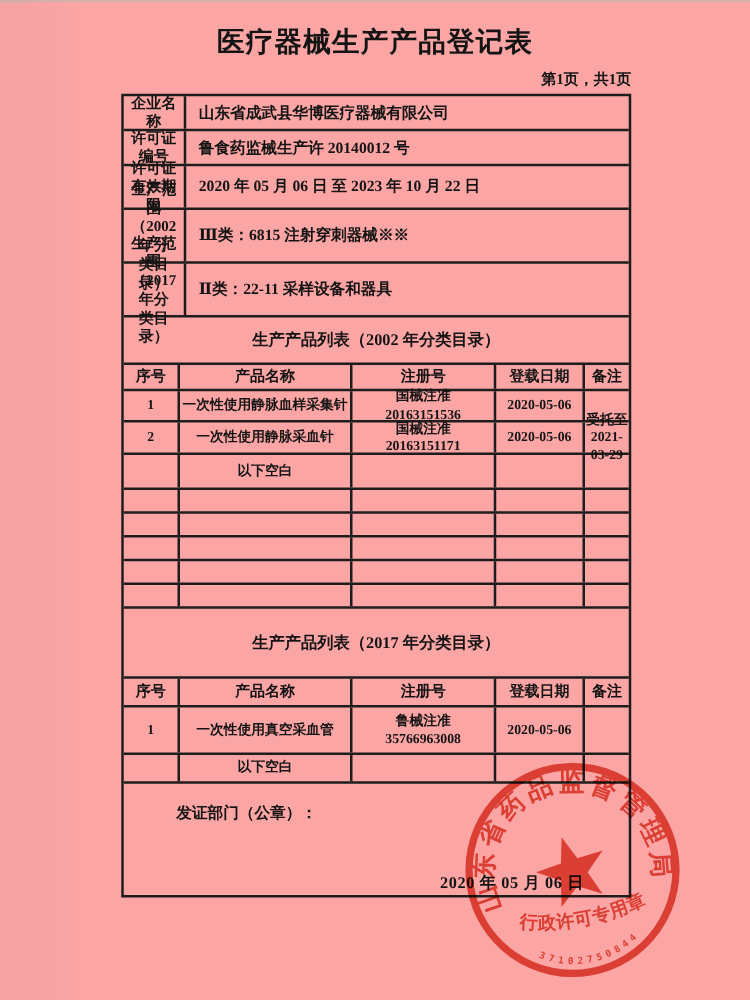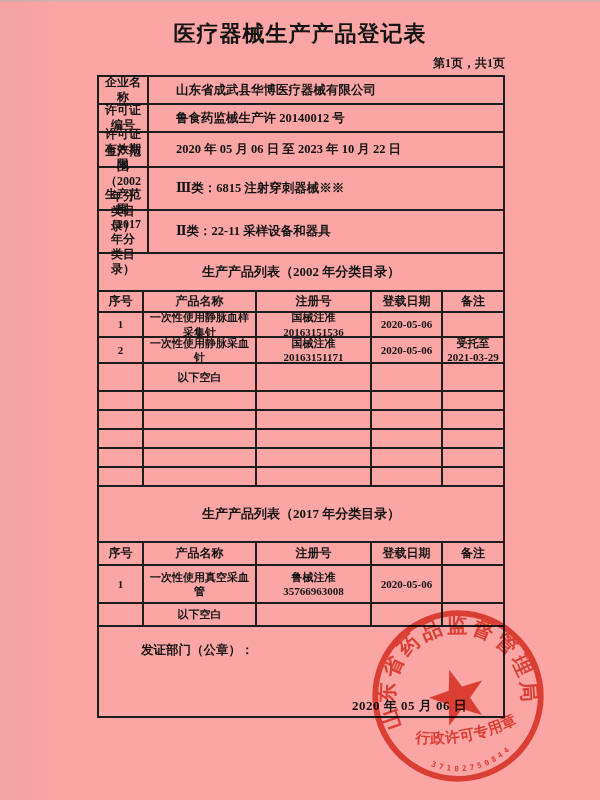--- a/index.html
+++ b/index.html
@@ -43,40 +43,40 @@
 
   
   .info-label{
     width:50px; border-right:2px solid #1d1d1d;
     display:flex; align-items:center; justify-content:center;
     text-align:center; font-size:12px; font-weight:bold;
     white-space:pre-line; line-height:1.25; padding:1px 4px;
   }
   .info-value{
     flex:1; display:flex; align-items:center;
-    padding-left:27px; font-size:12.5px; font-weight:bold;
+    padding-left:10px; font-size:12.5px; font-weight:bold;
   }
   .h28{ height:28px; } .h35{ height:35px; } .h43{ height:43px; }
 
   
   .section-heading{
     height:38px; display:flex; align-items:center; justify-content:center;
     font-size:13px; font-weight:bold; border-bottom:2px solid #1d1d1d;
   }
   .section-heading.tall{ height:56px; }
 
   
   .pcell{
     border-right:2px solid #1d1d1d;
     display:flex; align-items:center; justify-content:center;
     text-align:center; font-size:11px; font-weight:bold;
     white-space:pre-line; line-height:1.3; padding:1px 1px;
   }
   .pcell:last-child{ border-right:none; }
-  .c1{ width:45px; } .c2{ width:113px; } .c3{ width:115px; } .c4{ width:71px; } .c5{ flex:1; }
+  .c1{ width:45px; } .c2{ width:138px; } .c3{ width:115px; } .c4{ width:71px; } .c5{ flex:1; }
   .ph{ font-size:12px; }
   .rh21{ height:21px; } .rh23{ height:23px; } .rh25{ height:25px; }
   .rh26{ height:26px; } .rh28{ height:28px; } .rh38{ height:38px; } .rh19{ height:19px; }
 
   
   .footer-row{ position:relative; height:89px; }
   .issuing-label{
     position:absolute; left:42px; top:15px;
     font-size:12.5px; font-weight:bold;text-align:right;
   }

